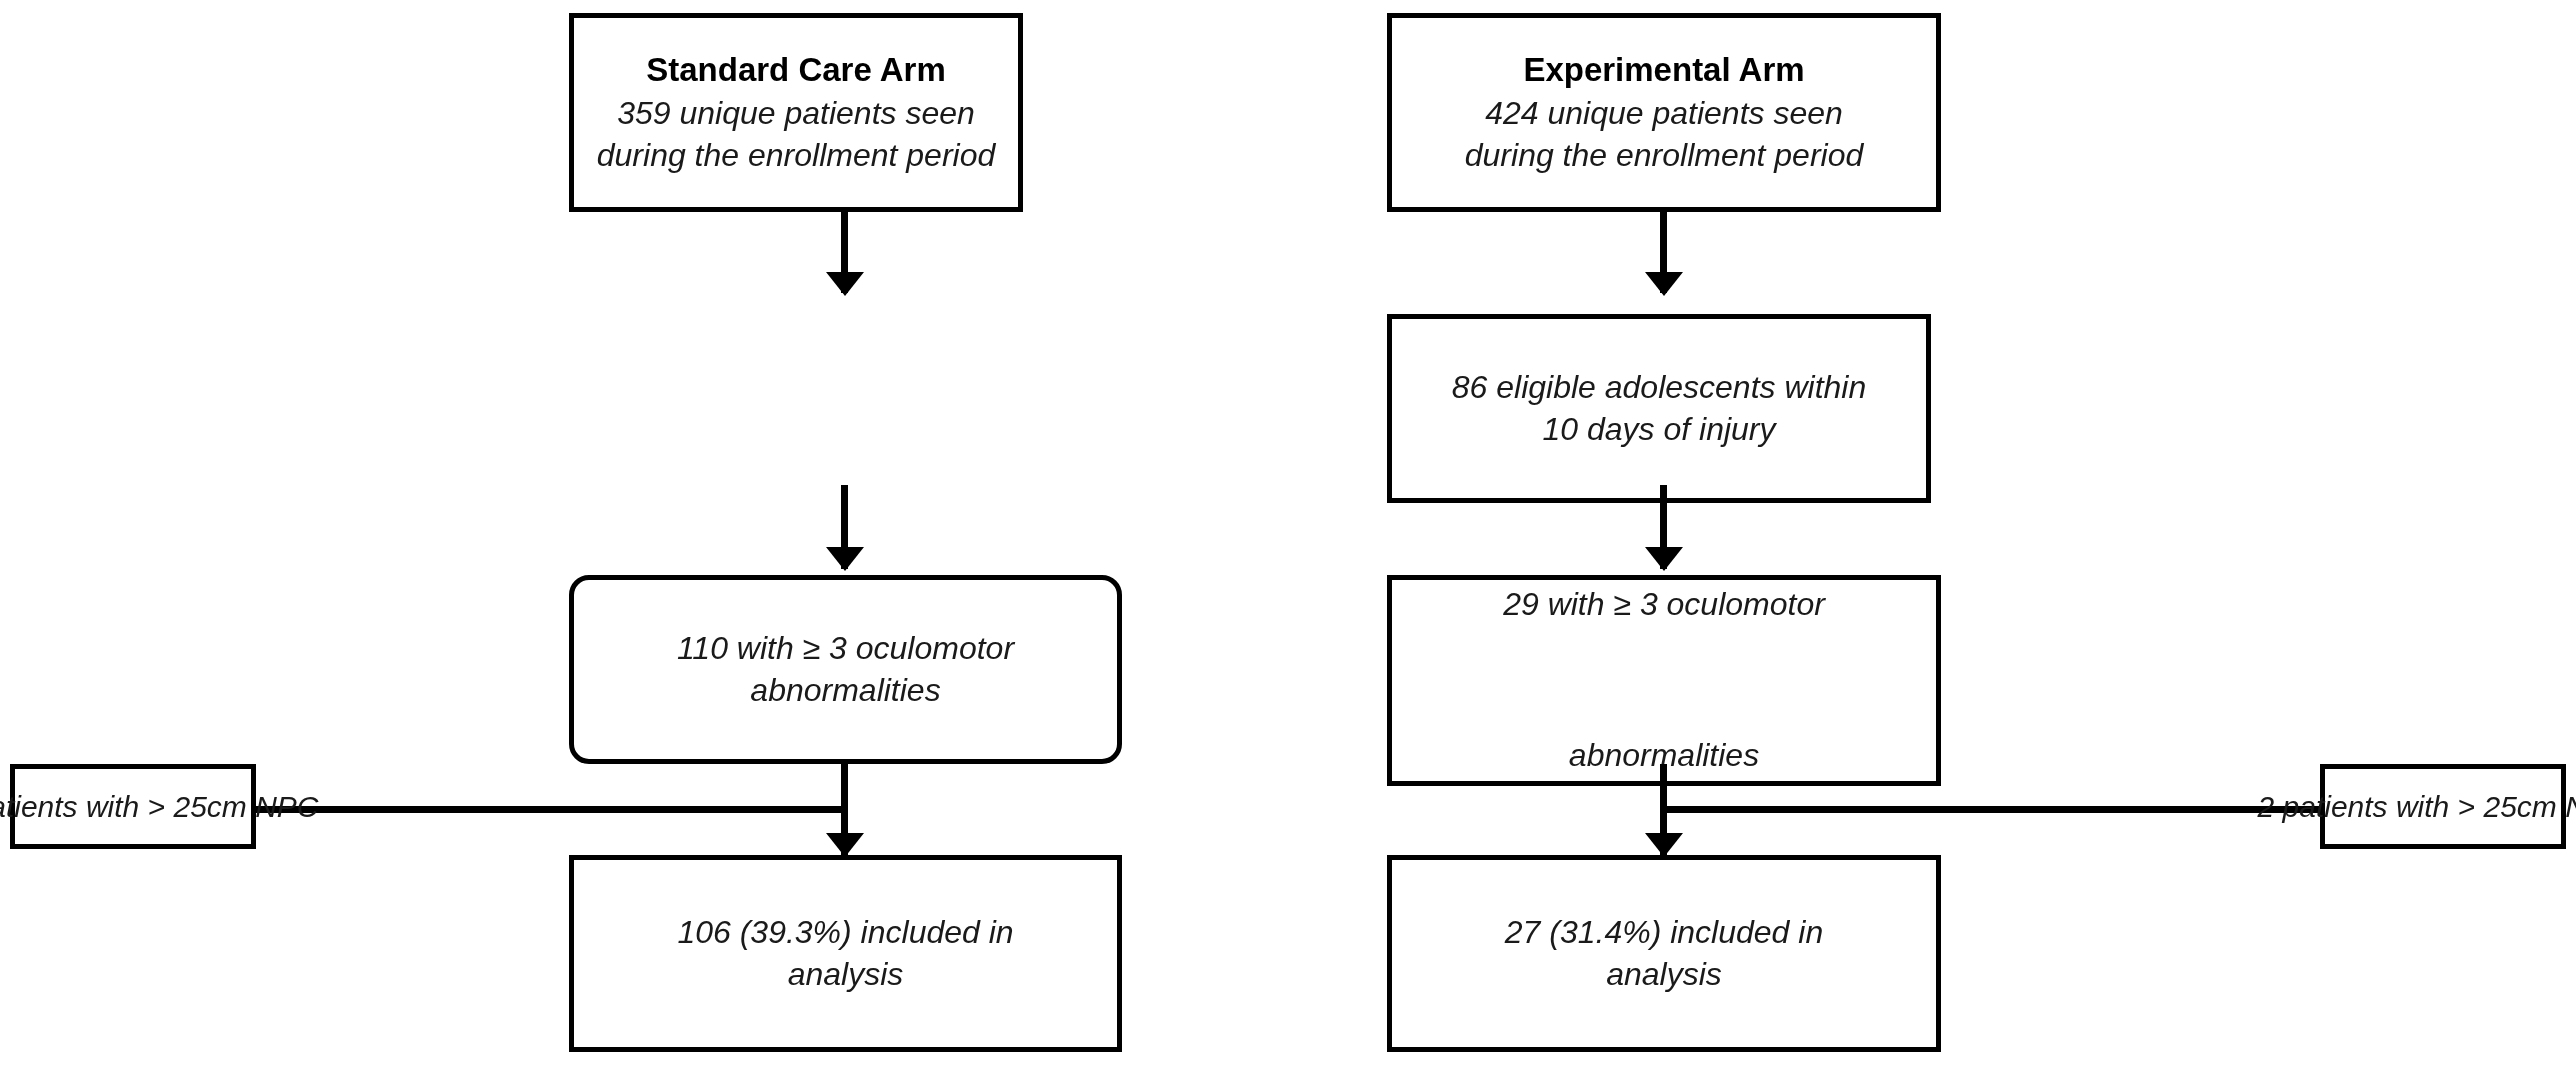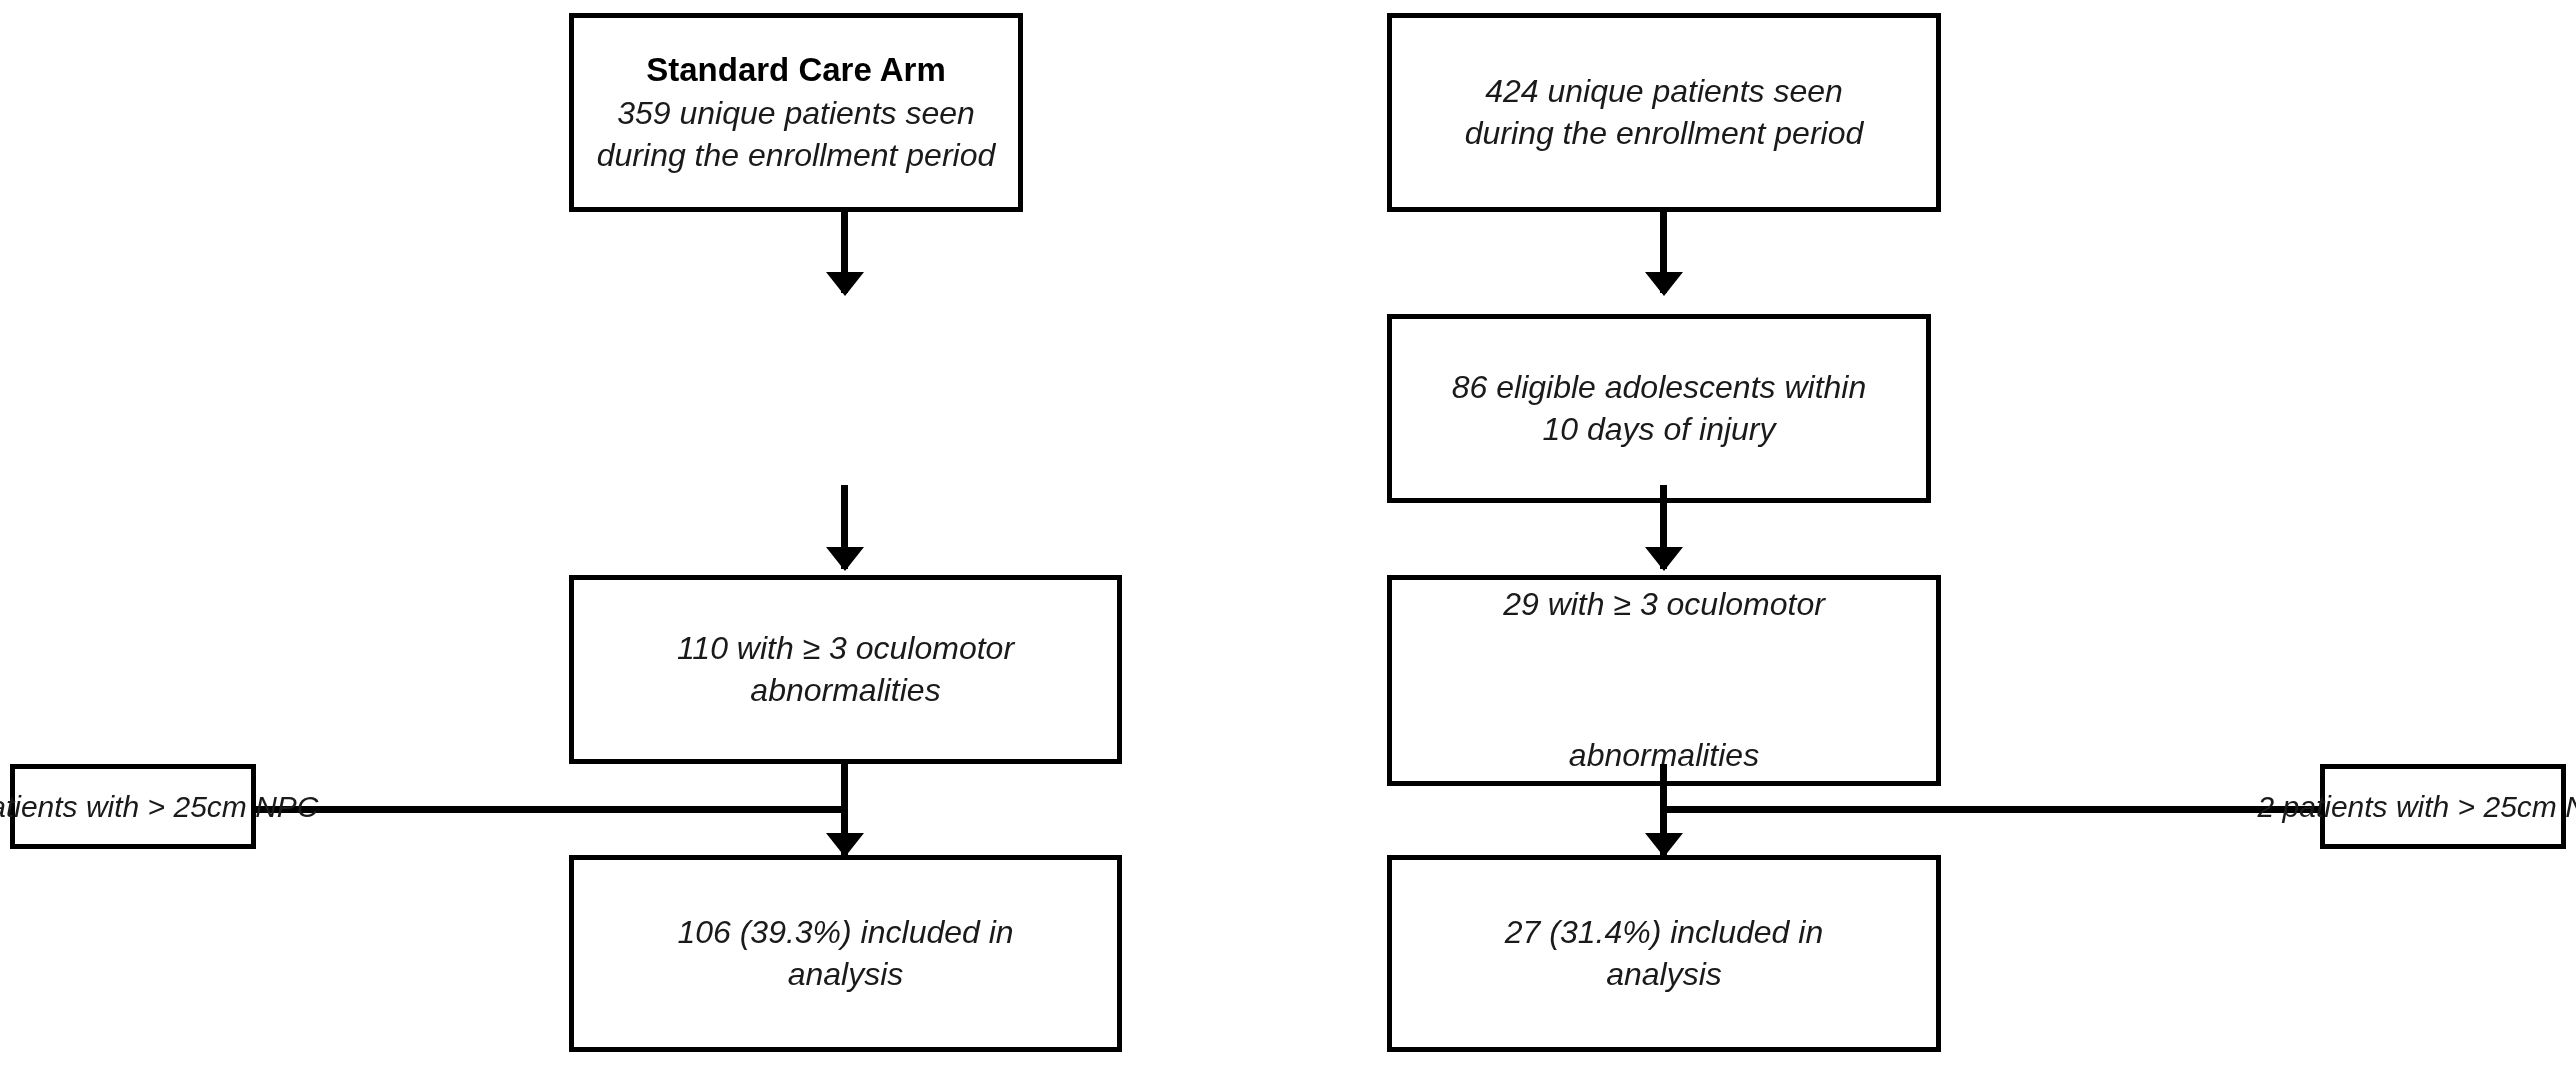--- a/index.html
+++ b/index.html
@@ -102,41 +102,42 @@
     <span class="line">during the enrollment period</span>
   </div>
 
   <div class="vline" style="left:841px; top:212px; height:81px;"></div>
   <div class="arrow-down" style="left:826px; top:272px;"></div>
 
 
   <div class="vline" style="left:841px; top:485px; height:84px;"></div>
   <div class="arrow-down" style="left:826px; top:547px;"></div>
 
-  <div class="box" style="left:569px; top:575px; width:553px; height:189px;">
+  <div class="box" style="left:569px; top:575px; width:553px; height:189px;border-radius:20px;">
     <span class="line">110 with ≥ 3 oculomotor</span>
     <span class="line">abnormalities</span>
   </div>
 
   <div class="vline" style="left:841px; top:764px; height:91px;"></div>
   <div class="arrow-down" style="left:826px; top:833px;"></div>
 
   <div class="hline" style="left:253px; top:806px; width:590px;"></div>
   <div class="arrow-left" style="left:229px; top:791px;"></div>
 
   <div class="box exclusion" style="left:10px; top:764px; width:246px; height:85px;">
     <span class="line">4 patients with &gt; 25cm NPC</span>
   </div>
 
   <div class="box" style="left:569px; top:855px; width:553px; height:197px;">
     <span class="line">106 (39.3%) included in</span>
     <span class="line">analysis</span>
   </div>
 
   <div class="box" style="left:1387px; top:13px; width:554px; height:199px;">
+    <span class="title">Experimental Arm</span>
     <span class="line">424 unique patients seen</span>
     <span class="line">during the enrollment period</span>
   </div>
 
   <div class="vline" style="left:1660px; top:212px; height:81px;"></div>
   <div class="arrow-down" style="left:1645px; top:272px;"></div>
 
   <div class="box" style="left:1387px; top:296px; width:544px; height:189px;margin-top:18px;">
     <span class="line">86 eligible adolescents within</span>
     <span class="line">10 days of injury</span>

